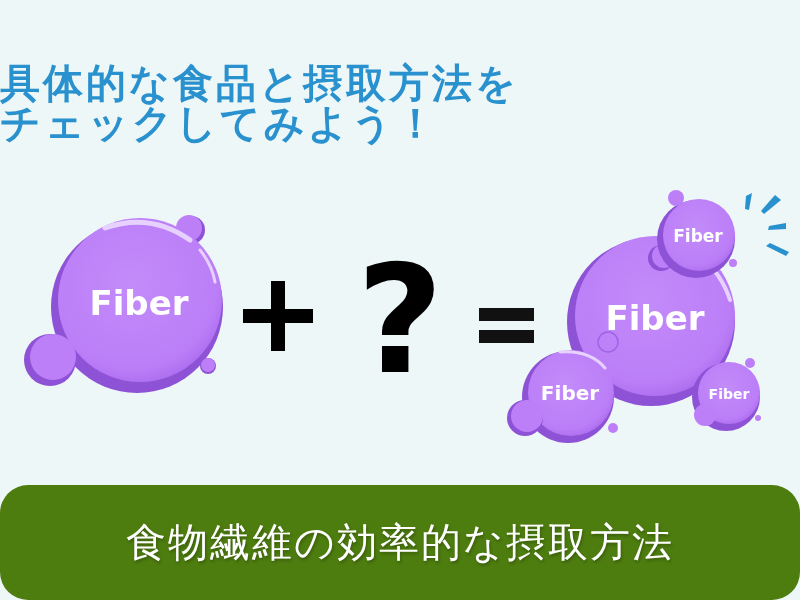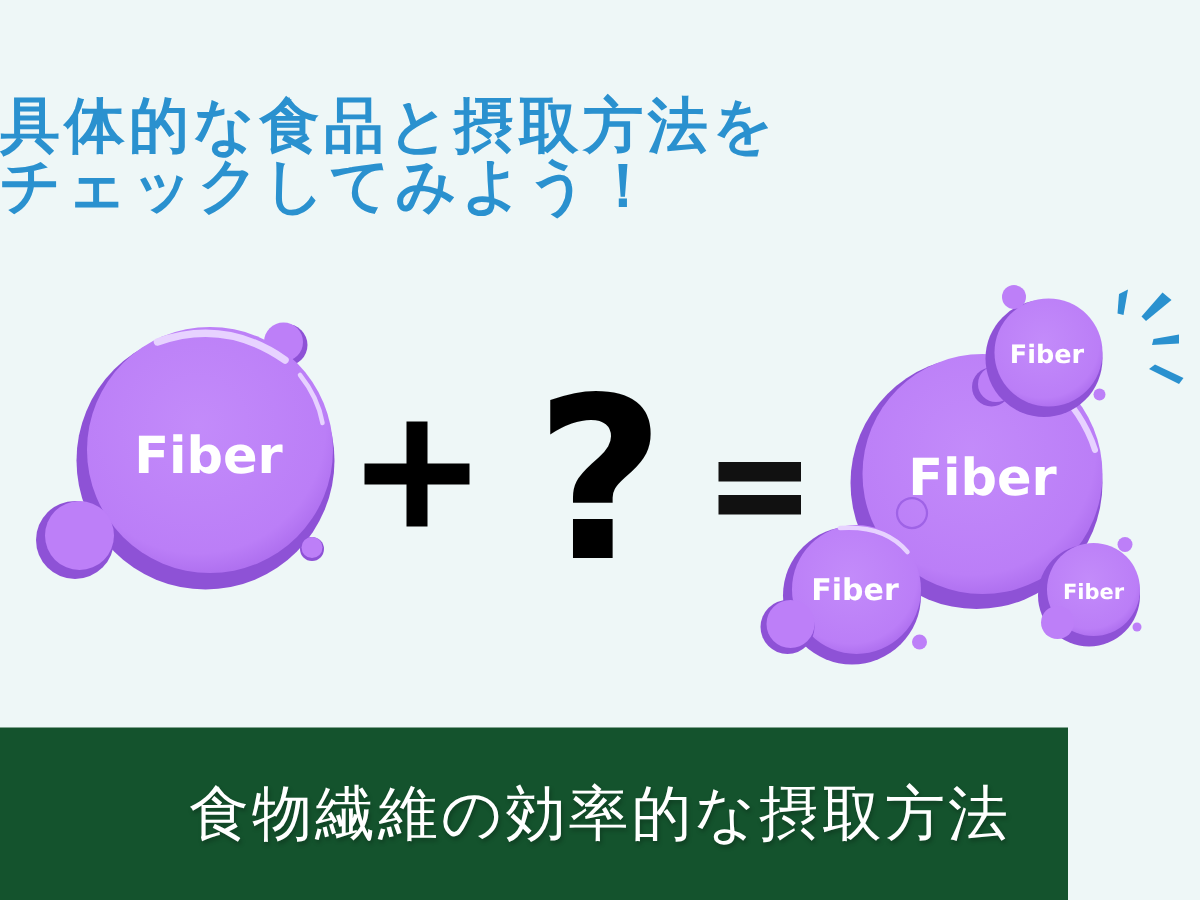--- a/index.html
+++ b/index.html
@@ -1,21 +1,21 @@
 <!DOCTYPE html>
 <html><head>
 <meta charset="utf-8">
 <style>
   html, body { margin:0; padding:0; }
   body { width:800px; height:600px; overflow:hidden; background:#eef7f7; position:relative; font-family:"DejaVu Sans", sans-serif; }
   .title { position:absolute; left:0; width:800px; text-align:left; color:#2a91cf; font-weight:bold; font-size:40px; letter-spacing:3px; }
   .t1 { top:56px; }
   .t2 { top:96px; }
   svg.art { position:absolute; left:0; top:0; }
-  .banner { position:absolute; left:0; top:485px; width:712px; height:115px; background:#14532d; }
+  .banner { position:absolute; left:0; top:485px; width:800px; height:115px; background:#4d7c0f;border-radius:28px; }
   .banner-text { position:absolute; left:0; width:800px; top:30px; text-align:center; color:#ffffff; font-size:40px; letter-spacing:2px; text-shadow:1px 2px 3px rgba(0,0,0,0.25); }
 </style>
 </head>
 <body>
 
 <div class="title t1">具体的な食品と摂取方法を</div>
 <div class="title t2">チェックしてみよう！</div>
 
 <svg class="art" width="800" height="485" viewBox="0 0 800 485">
   <defs>

